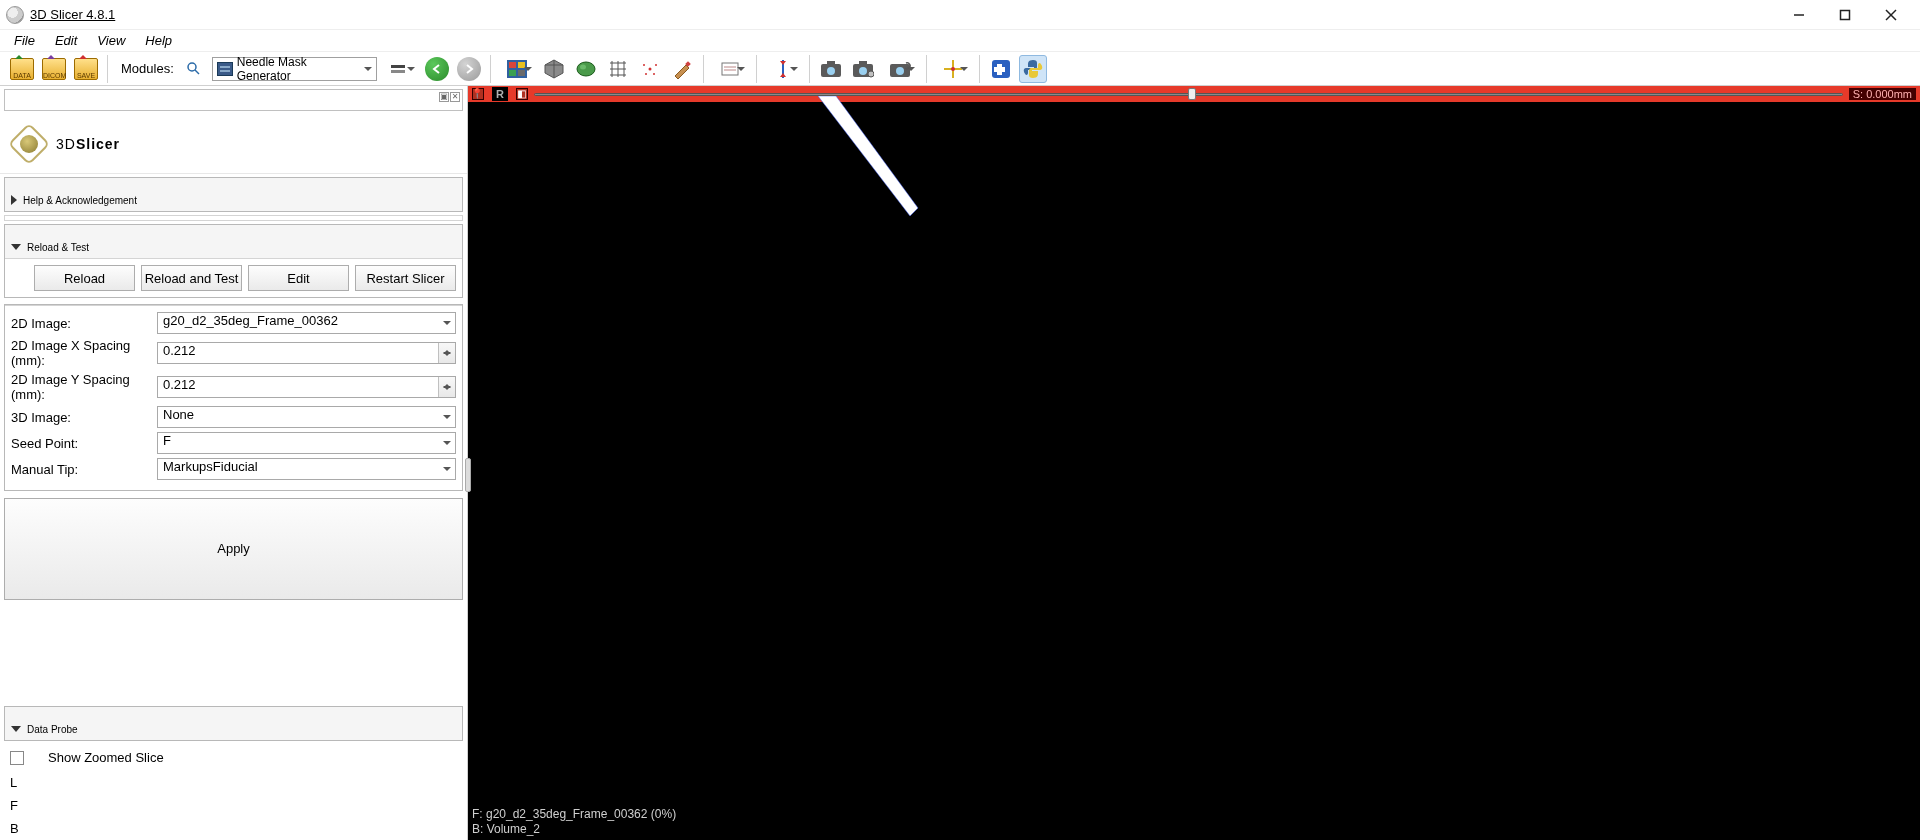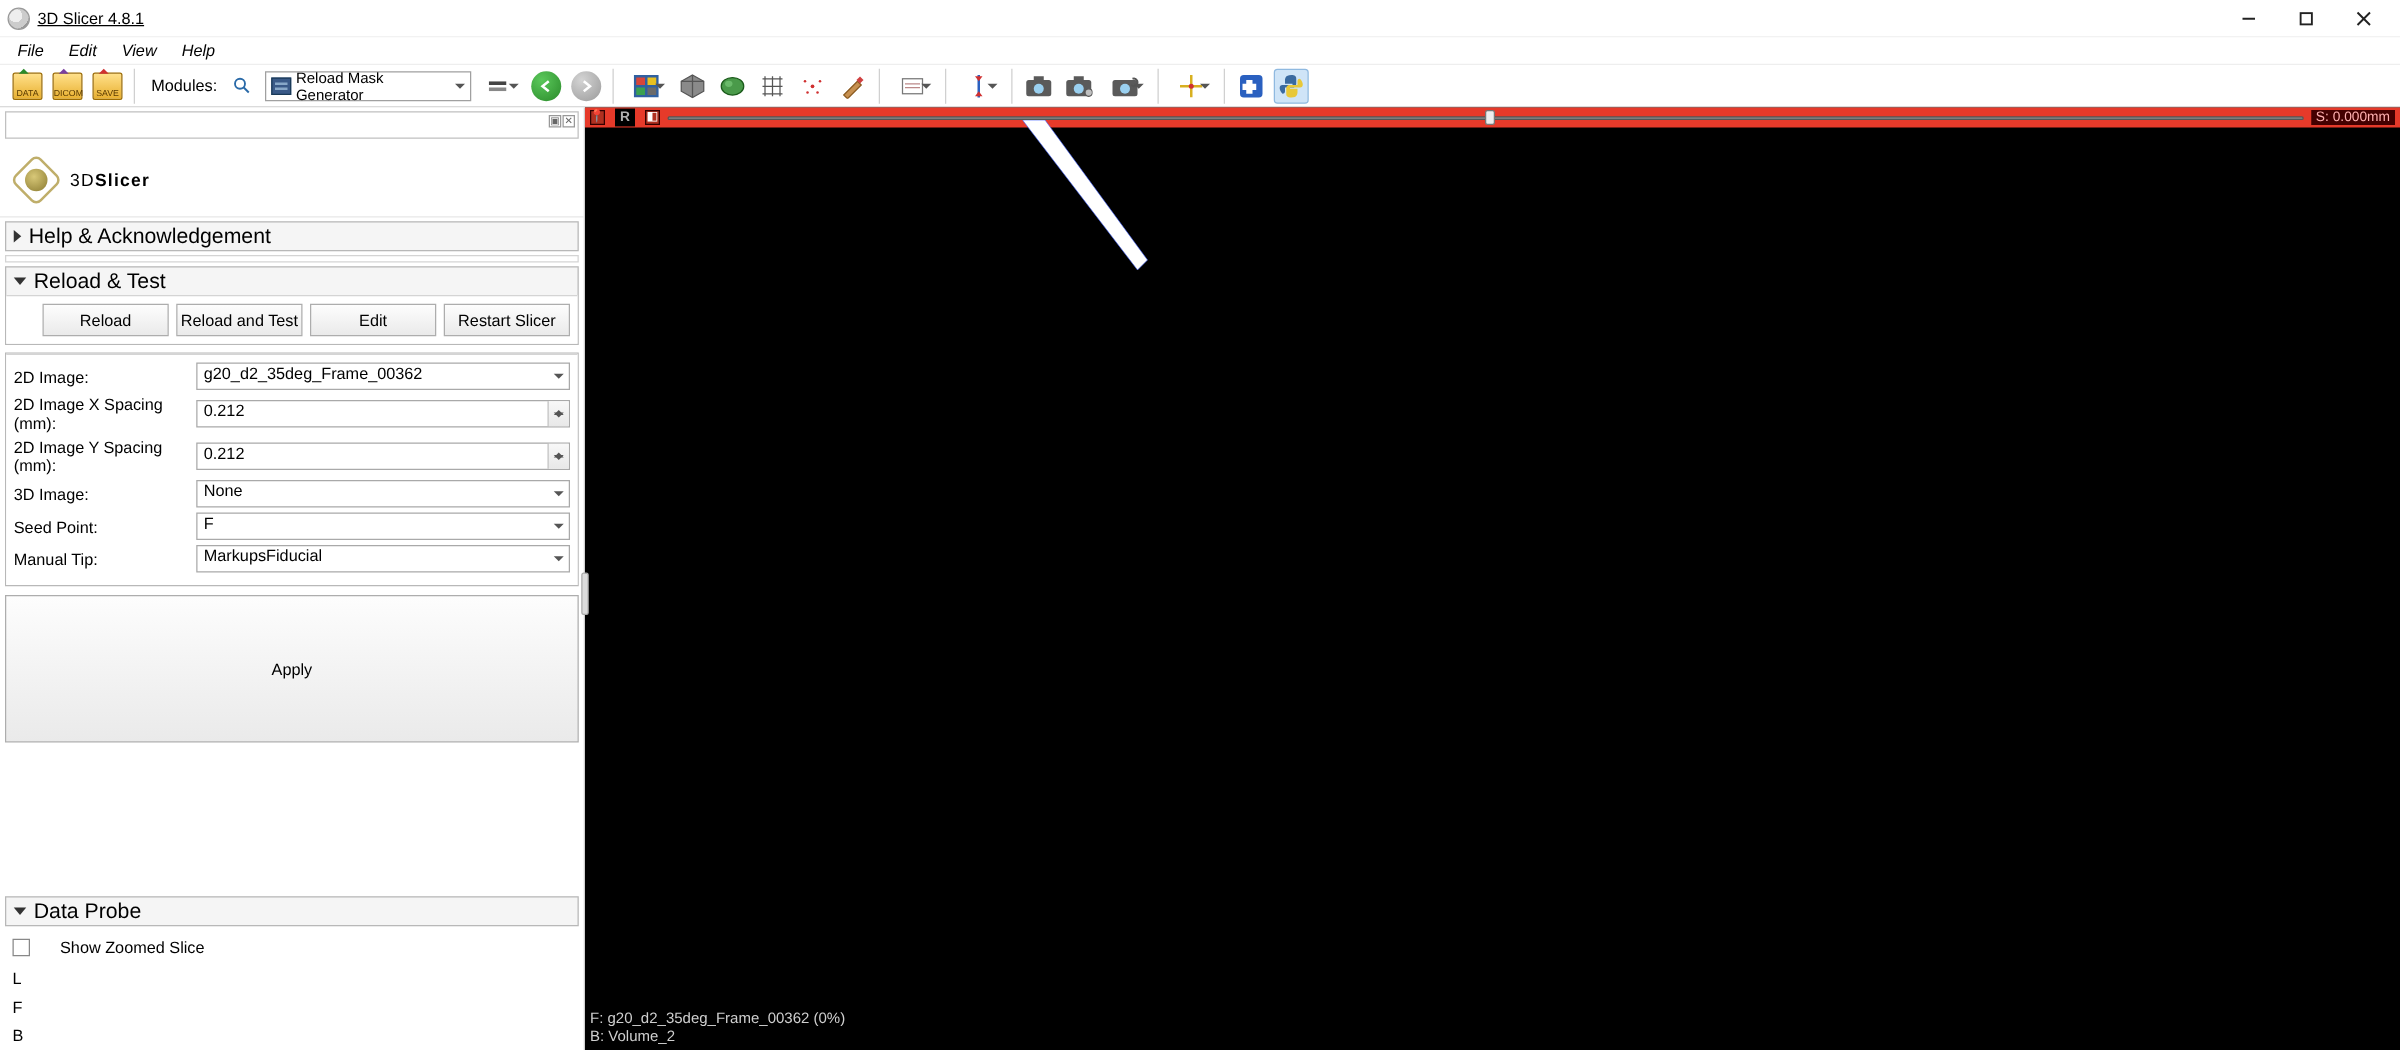--- a/index.html
+++ b/index.html
@@ -51,21 +51,21 @@
 .lp-search { height: 22px; margin: 3px 4px; border: 1px solid #c0c0c0; position: relative; }
 .lp-search .lp-pins{position:absolute;right:2px;top:2px;display:flex;gap:1px;}
 .lp-search .lp-pins span{width:10px;height:10px;border:1px solid #999;font-size:8px;line-height:8px;text-align:center;color:#666;}
 .lp-logo-row{height:60px;display:flex;align-items:center;padding:0 10px;border-bottom:1px solid #e8e8e8;}
 .lp-logo{width:38px;height:38px;position:relative;margin-right:8px;}
 .lp-logo::before{content:"";position:absolute;inset:4px;border:2px solid #bfae6a;border-radius:6px;transform:rotate(45deg);}
 .lp-logo::after{content:"";position:absolute;inset:10px;background:radial-gradient(circle at 40% 35%,#d8c878,#8a7a30);border-radius:50%;}
 .lp-logo-text{font-size:14px;letter-spacing:1px;}
 .lp-logo-text b{font-weight:600;}
 .collapsible{border:1px solid #b8b8b8;margin:3px 4px;background:#f5f5f5;}
-.collapsible .hdr{height:22px;display:flex;align-items:center;padding:0 6px;gap:6px;font-size:17px;cursor:default;}
+.collapsible .hdr{height:22px;display:flex;align-items:center;padding:0 6px;gap:6px;font-size:10px;cursor:default;margin-top:11px;}
 .collapsible .tri{width:0;height:0;}
 .tri.right{border-top:5px solid transparent;border-bottom:5px solid transparent;border-left:6px solid #333;}
 .tri.down{border-left:5px solid transparent;border-right:5px solid transparent;border-top:6px solid #333;}
 .collapsible .body{background:#fff;padding:6px;border-top:1px solid #d4d4d4;}
 .reload-row{display:flex;gap:6px;padding-left:23px;}
 .reload-row button, .apply-btn{flex:1;height:26px;border:1px solid #adadad;background:linear-gradient(#fdfdfd,#eaeaea);font-size:13px;cursor:default;}
 .param-row{display:flex;align-items:center;margin-bottom:4px;gap:6px;}
 .param-row label{width:140px;font-size:13px;}
 .param-row .fld{flex:1;height:22px;border:1px solid #a9a9a9;background:#fff;padding:0 12px 0 5px;position:relative;font-size:13px;display:flex;align-items:flex-start;}
 .param-row .fld.combo::after{content:"";position:absolute;right:4px;top:50%;margin-top:-2px;border:4px solid transparent;border-top-color:#555;}
@@ -145,21 +145,21 @@
   <div class="sep"></div>
   <span class="modules-label">Modules:</span>
   <div class="tb-btn modules-search">
     <svg width="16" height="16">
         <circle cx="6" cy="6" r="4" fill="none" stroke="#2a6aa8" stroke-width="1.5"></circle>
         <line x1="9" y1="9" x2="13" y2="13" stroke="#2a6aa8" stroke-width="1.5"></line>
       </svg>
   </div>
   <div class="modules-select">
     <div class="ms-icon"></div>
-    <span>Reload Mask Generator</span>
+    <span>Needle Mask Generator</span>
   </div>
   <div class="tb-btn dd">
     <svg width="18" height="8">
         <rect x="0" y="0" width="14" height="3" fill="#444"></rect>
         <rect x="0" y="5" width="14" height="3" fill="#888"></rect>
       </svg>
   </div>
   <div class="tb-btn">
       <div class="nav-back">
         <svg width="14" height="14">

